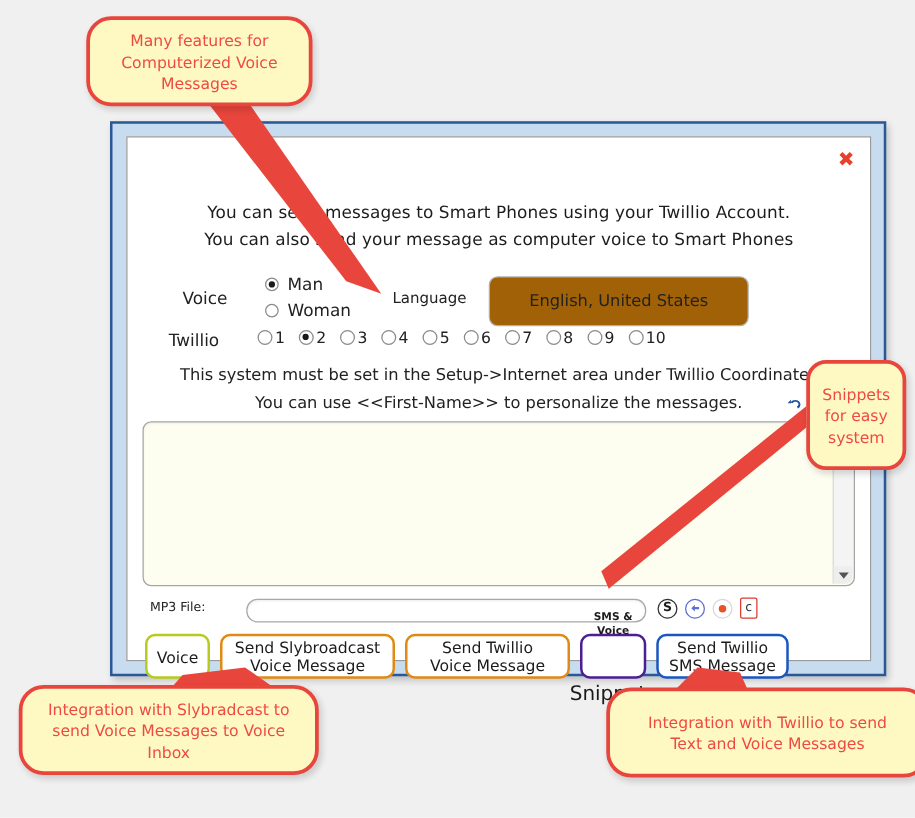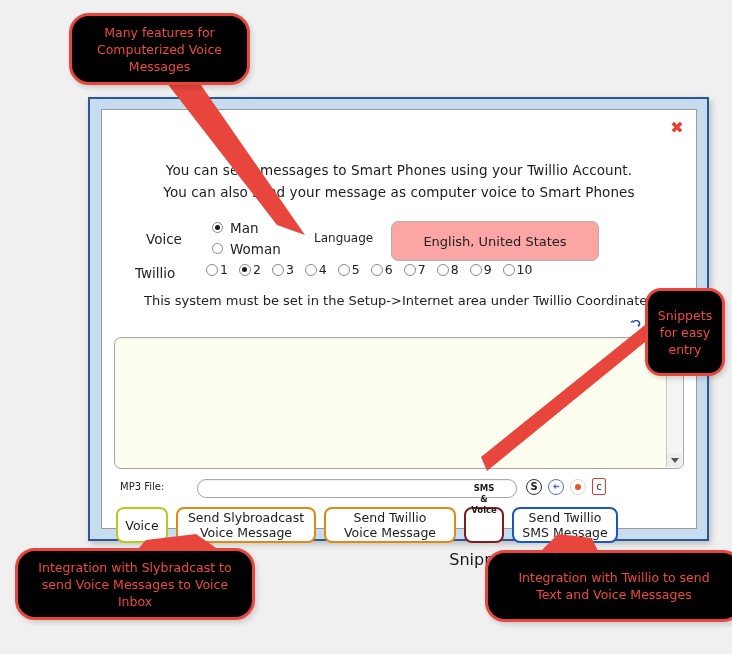--- a/index.html
+++ b/index.html
@@ -119,21 +119,21 @@
   #language-select {
     position: absolute;
     left: 289px;
     top: 4px;
     width: 208px;
     height: 40px;
     line-height: 40px;
     text-align: center;
     border: 1px solid #b0b0b0;
     border-radius: 7px;
-    background: #fca5a5;
+    background: #a16207;
     font-size: 13px;
     cursor: pointer;
     box-sizing: border-box;
   }
 
   
   #repeat-row {
     position: absolute;
     left: 0; right: 0;
     top: 152px;
@@ -387,43 +387,43 @@
   }
   #btn-sly {
     border: 2px solid #e08a14;
     width: 140px;
   }
   #btn-twillio-voice {
     border: 2px solid #e08a14;
     width: 132px;
   }
   #btn-snippets {
-    border: 2px solid #7f1d1d;
-    width: 40px;
+    border: 2px solid #4c1d95;
+    width: 53px;
   }
   #btn-snippets .small-line {
     font-size: 8.5px;
     font-weight: bold;
     line-height: 11px;
   }
   #btn-snippets .big-line {
     font-size: 16px;
     line-height: 15px;
     margin-top: 36px;
   }
   #btn-twillio-sms {
     border: 2px solid #1a56c0;
     width: 106px;
     margin-right: 0;
   }
 
   
   .callout {
     position: absolute;
-    background: #000000;
+    background: #fef9c3;
     border: 3px solid #e8463c;
     border-radius: 20px;
     color: #ef4a42;
     font-size: 12.5px;
     line-height: 17px;
     text-align: center;
     display: flex;
     align-items: center;
     justify-content: center;
     padding: 6px 20px;
@@ -523,20 +523,21 @@
           <span>9</span>
         </label>
         <label class="repeat-item">
           <span class="radio"></span>
           <span>10</span>
         </label>
       </div>
     </div>
 
     <div id="note-1">This system must be set in the Setup-&gt;Internet area under Twillio Coordinates</div>
+    <div id="note-2">You can use &lt;&lt;First-Name&gt;&gt; to personalize the messages.</div>
 
     <div id="editor-toolbar">
       <span class="tool-icon">
         <svg viewBox="0 0 16 16" width="15" height="15">
           <path d="M5 4 L5 7 L2.2 7 Z" fill="#1a4fa0"></path>
           <path d="M4.6 6.4 C6.6 3.6 11 3.6 12.6 6.2 C13.8 8.2 13 10.6 11 11.6 L10.2 9.9 C11.4 9.3 11.9 8 11.2 6.9 C10.2 5.3 7.4 5.3 6.2 7.1 Z" fill="#1a4fa0"></path>
         </svg>
       </span>
       <span class="tool-icon">
         <svg viewBox="0 0 16 16" width="15" height="15">
@@ -595,15 +596,15 @@
       <div class="action-btn" id="btn-twillio-sms">
         <span>Send Twillio</span>
         <span>SMS Message</span>
       </div>
     </div>
 
   </div>
 </div>
 
 <div class="callout" id="callout-features">Many features for Computerized Voice Messages</div>
-<div class="callout" id="callout-snippets">Snippets for easy entry</div>
+<div class="callout" id="callout-snippets">Snippets for easy system</div>
 <div class="callout" id="callout-sly">Integration with Slybradcast to send Voice Messages to Voice Inbox</div>
 <div class="callout" id="callout-twillio">Integration with Twillio to send Text and Voice Messages</div>
 
 </body></html>

